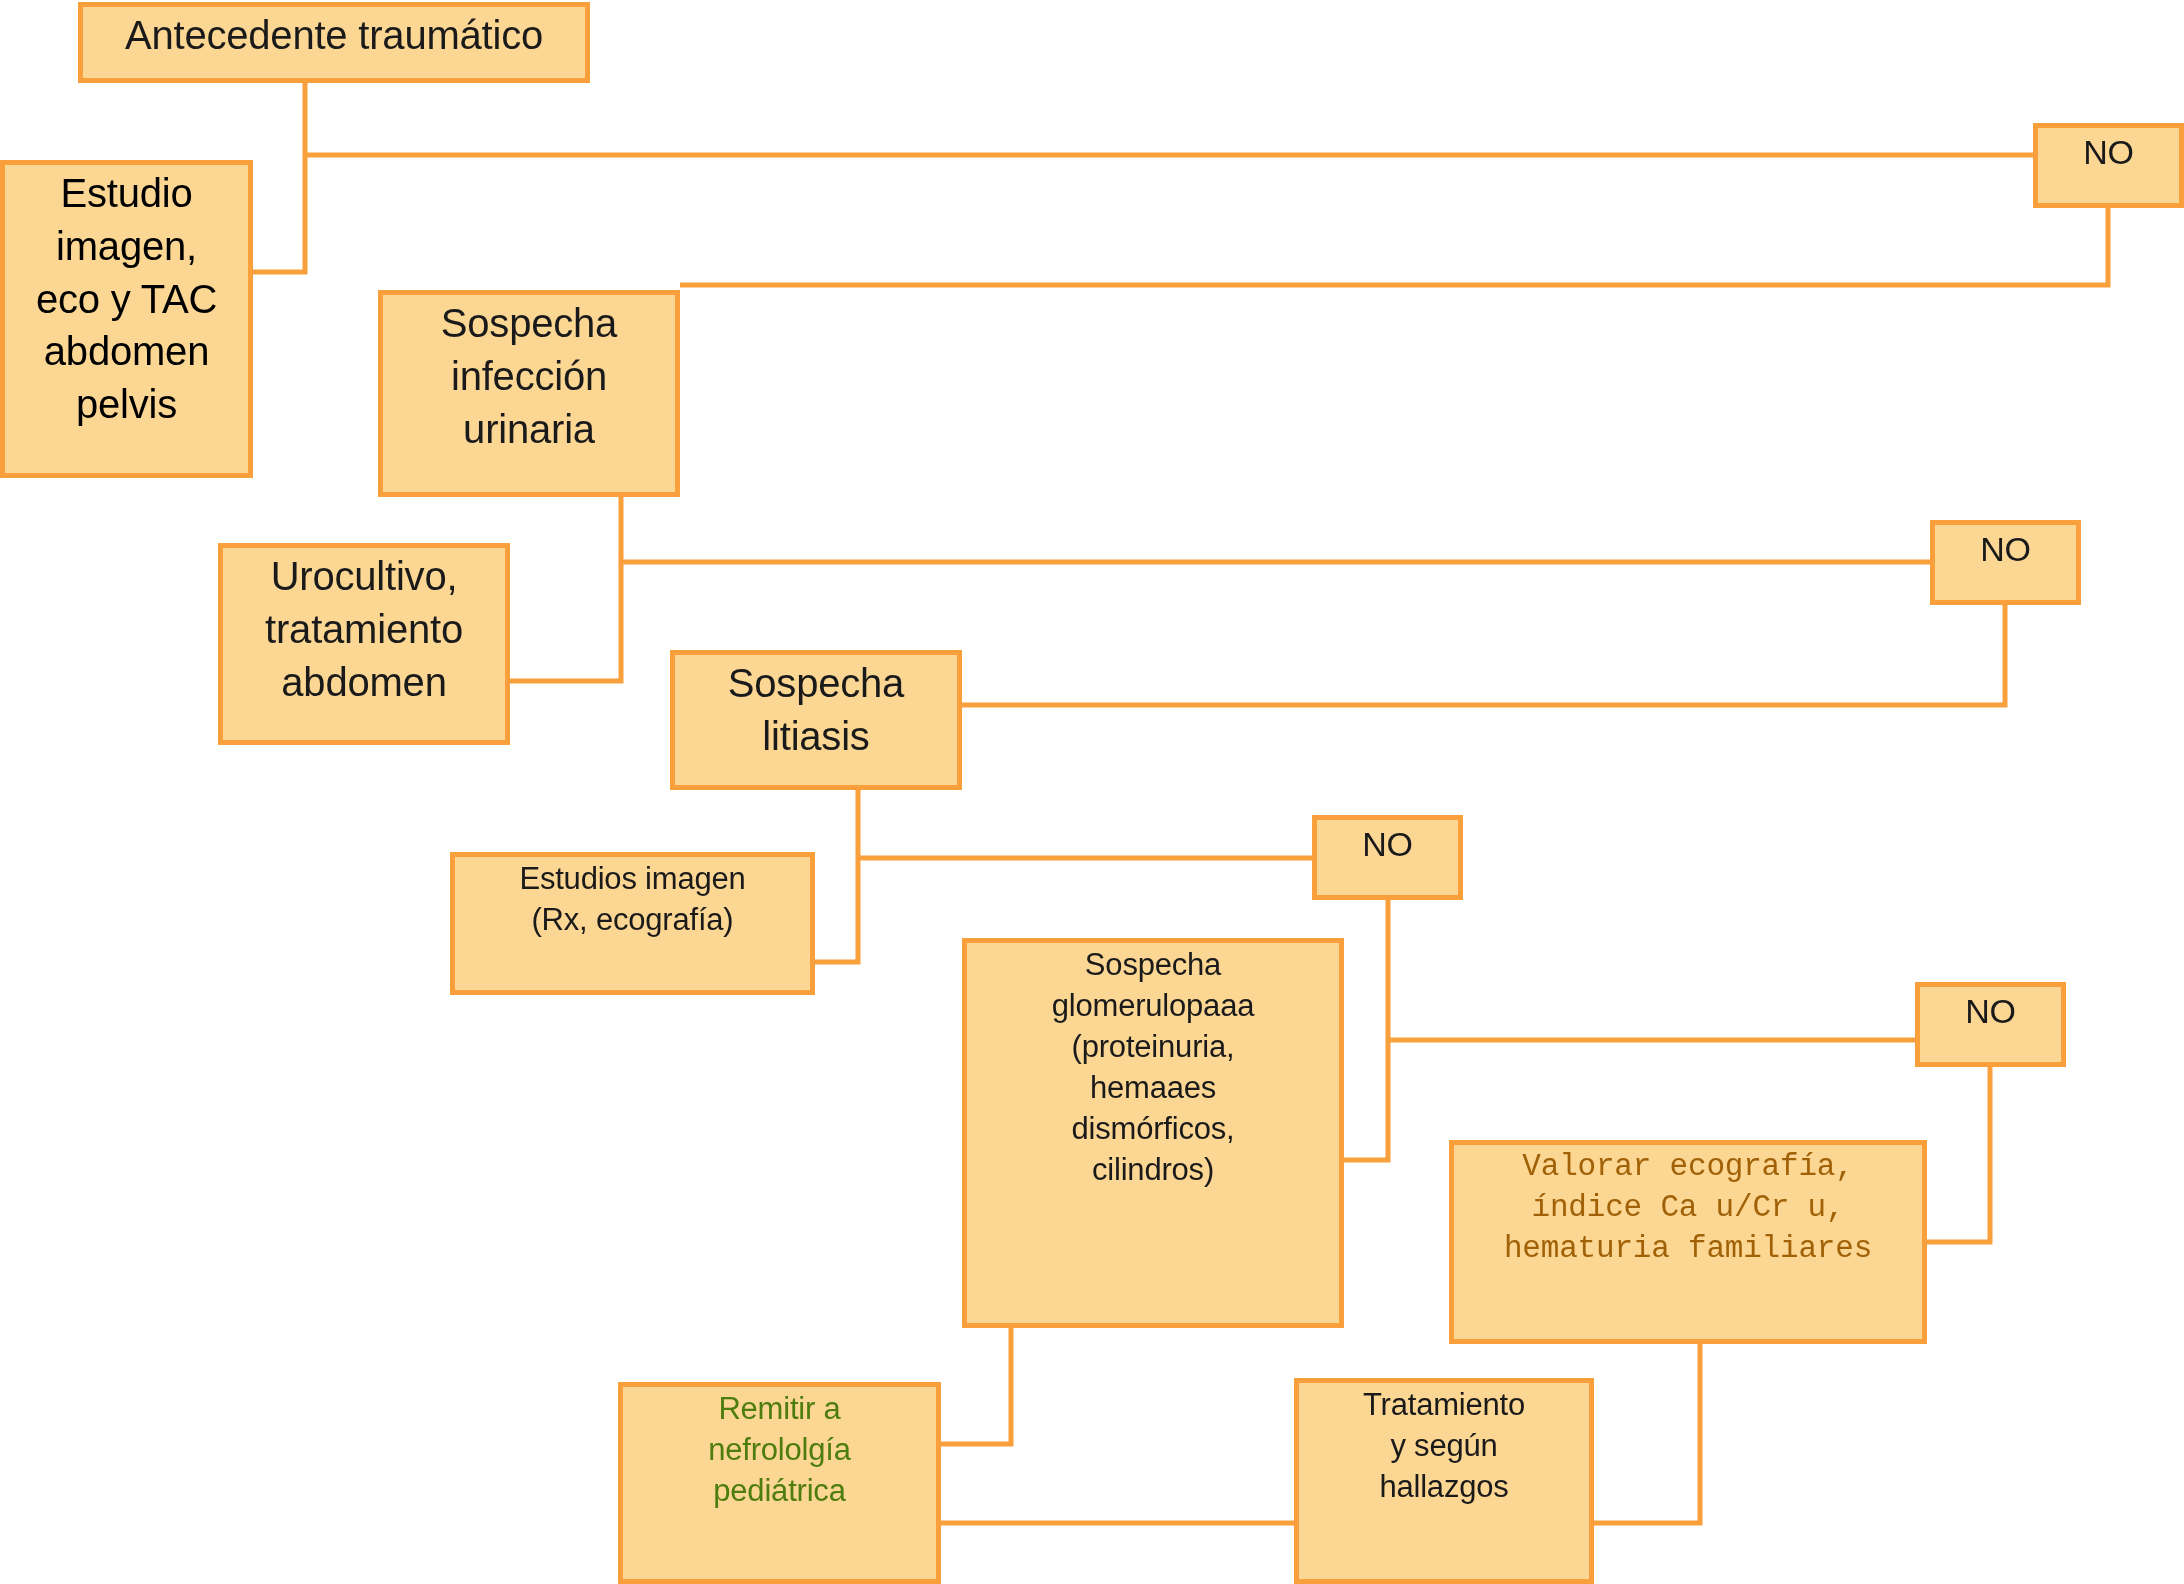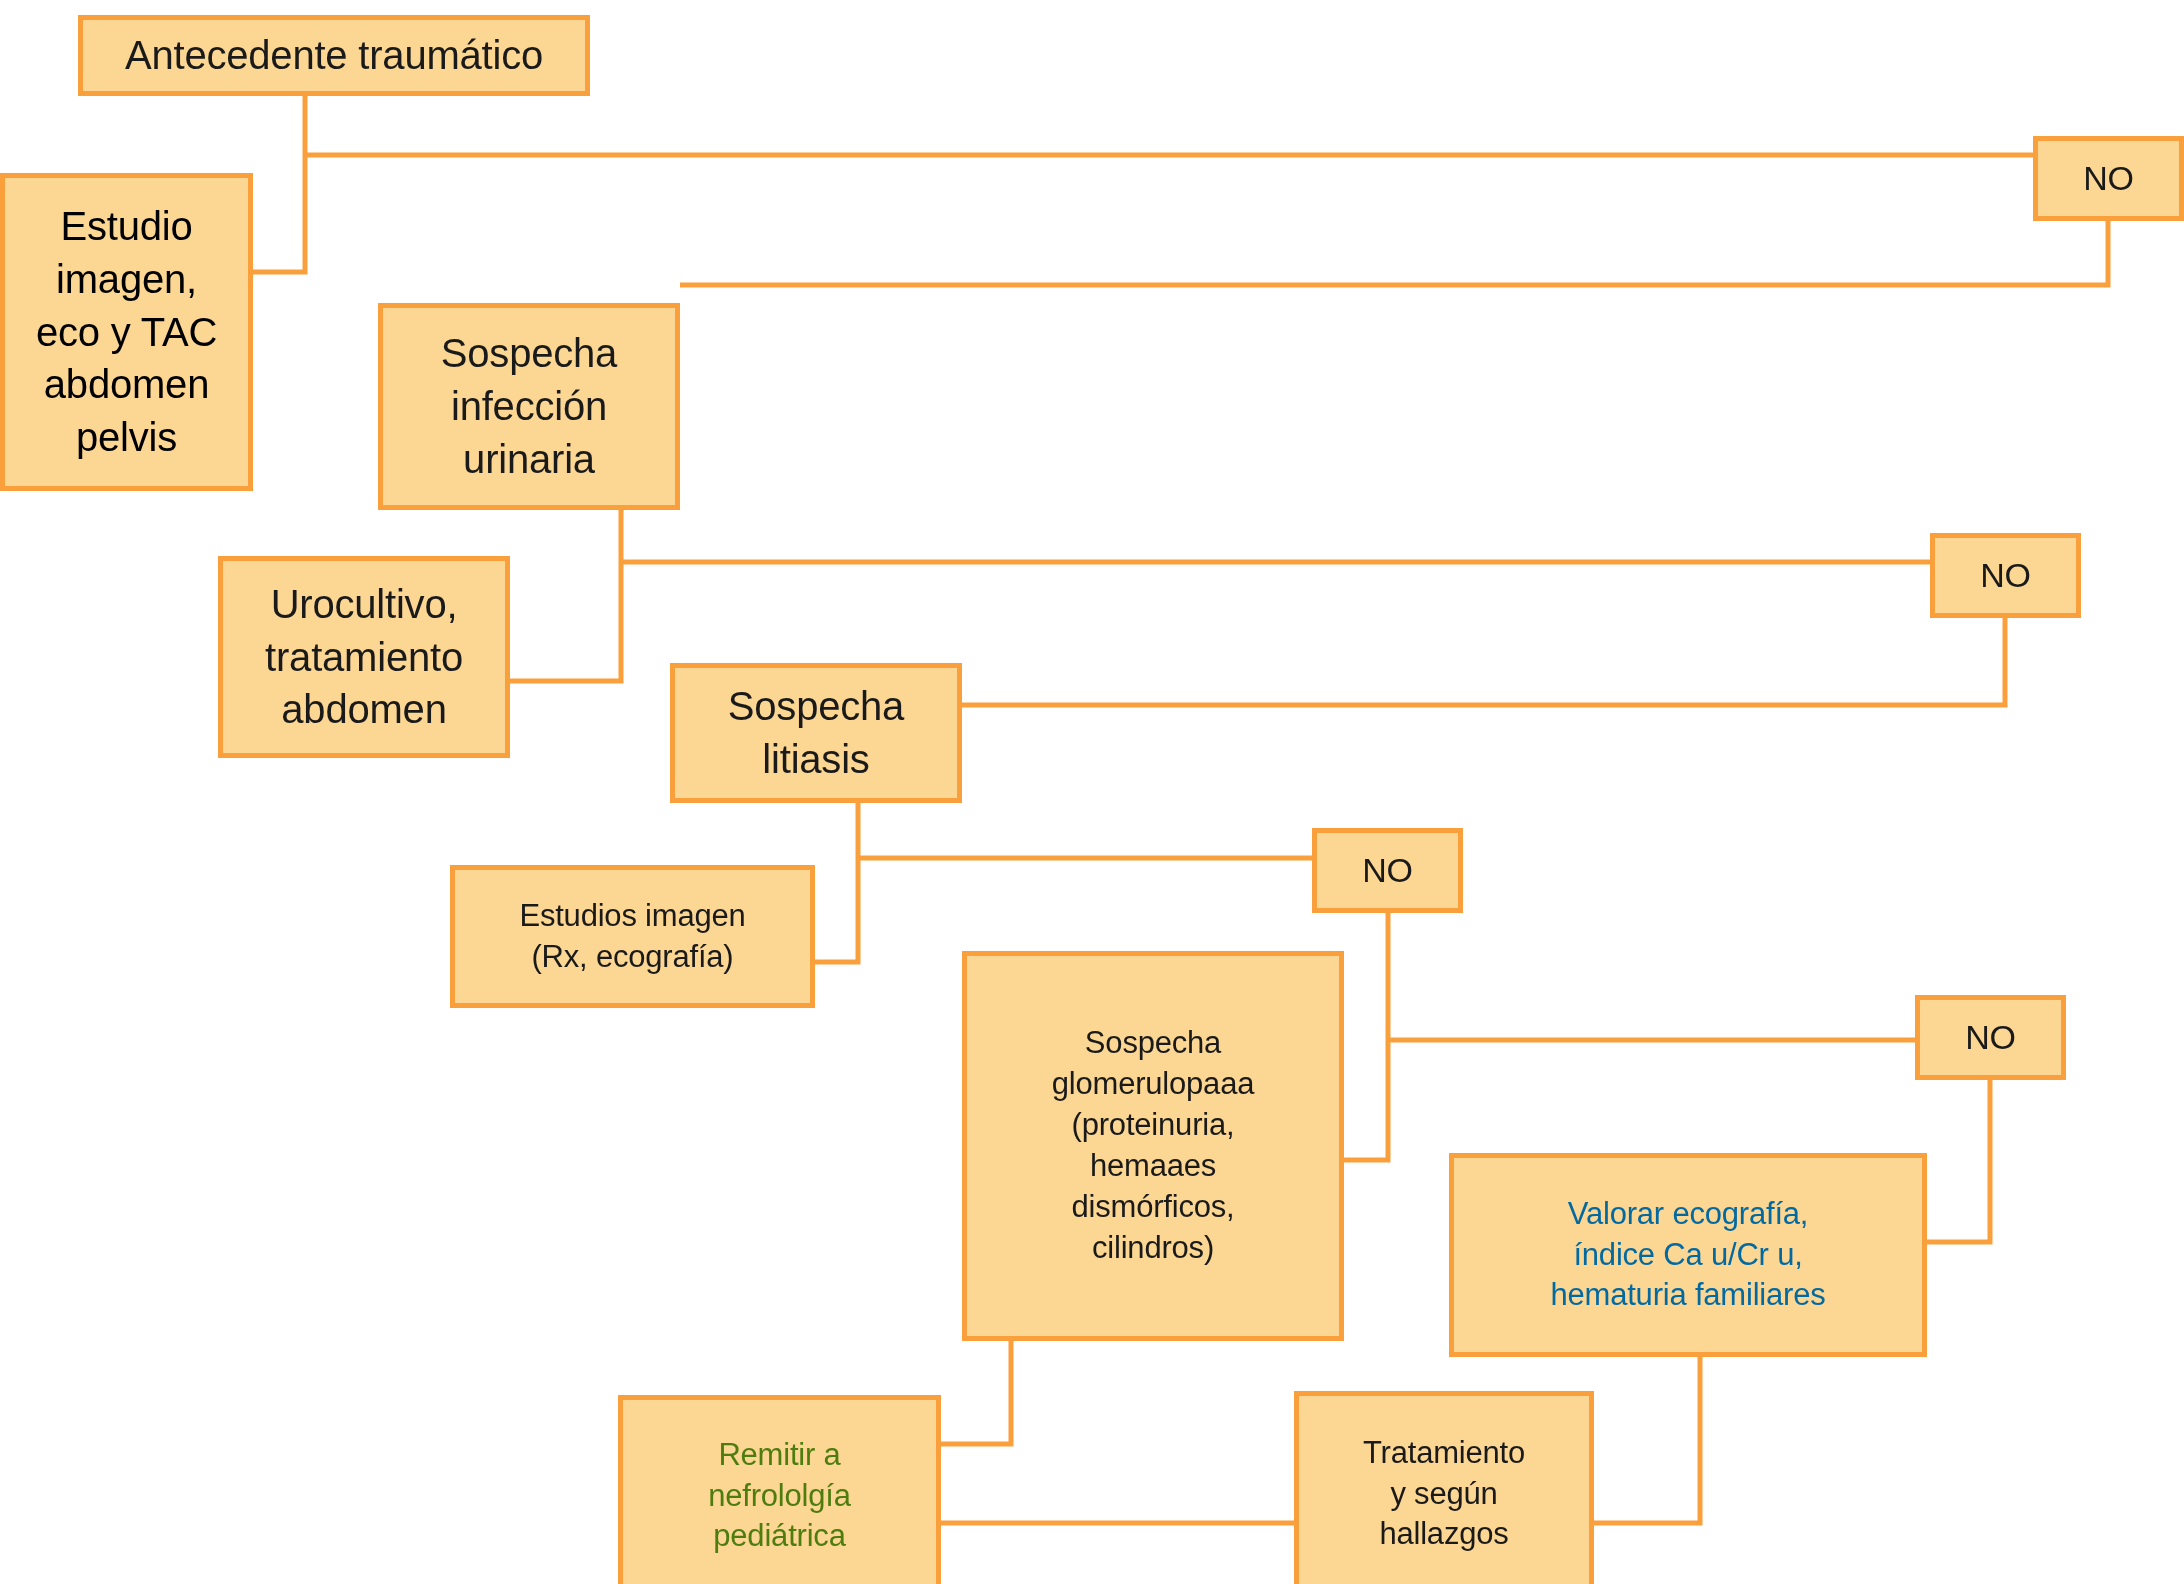--- a/index.html
+++ b/index.html
@@ -27,30 +27,29 @@
     height: 1584px;
     z-index: 1;
   }
   .node {
     position: absolute;
     z-index: 2;
     box-sizing: border-box;
     background: #fcd693;
     border: 5px solid #f9a03c;
     display: flex;
-    align-items: center;
+    align-items: flex-start;
     justify-content: center;
     text-align: center;
     color: #1a1a1a;
     font-family: "Liberation Sans", sans-serif;
     font-weight: 400;
     line-height: 1.32;
     letter-spacing: -0.2px;
     padding: 2px 8px;
-    margin-top: 13px;
     -webkit-font-smoothing: antialiased;
   }
   .node .txt {
     display: block;
     width: 100%;
     white-space: pre-line;
   }
   .fs-lg { font-size: 40px; }
   .fs-md { font-size: 31px; }
   .fs-no { font-size: 34px; }
@@ -116,21 +115,21 @@
       <span class="txt">Sospecha
 glomerulopaaa
 (proteinuria,
 hemaaes
 dismórficos,
 cilindros)</span>
     </div>
     <div class="node fs-no" style="left: 1915px; top: 982px; width: 151px; height: 85px; background: rgb(252, 214, 147); border-color: rgb(249, 160, 60); color: rgb(26, 26, 26);">
       <span class="txt">NO</span>
     </div>
-    <div class="node fs-md" style="left: 1449px; top: 1140px; width: 478px; height: 204px; background: rgb(252, 214, 147); border-color: rgb(249, 160, 60); color: #0369a1;">
+    <div class="node fs-md" style="left: 1449px; top: 1140px; width: 478px; height: 204px; background: rgb(252, 214, 147); border-color: rgb(249, 160, 60); color: #a16207; font-family: Liberation Mono, monospace;">
       <span class="txt">Valorar ecografía,
 índice Ca u/Cr u,
 hematuria familiares</span>
     </div>
     <div class="node fs-md" style="left: 618px; top: 1382px; width: 323px; height: 202px; background: rgb(252, 214, 147); border-color: rgb(249, 160, 60); color: #4d7c0f;">
       <span class="txt">Remitir a
 nefrololgía
 pediátrica</span>
     </div>
     <div class="node fs-md" style="left: 1294px; top: 1378px; width: 300px; height: 206px; background: rgb(252, 214, 147); border-color: rgb(249, 160, 60); color: rgb(26, 26, 26);">

